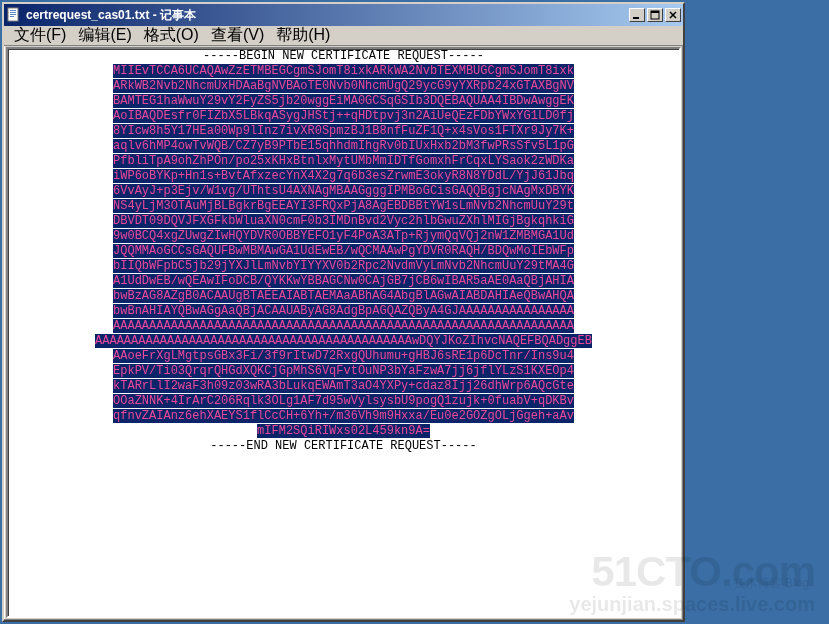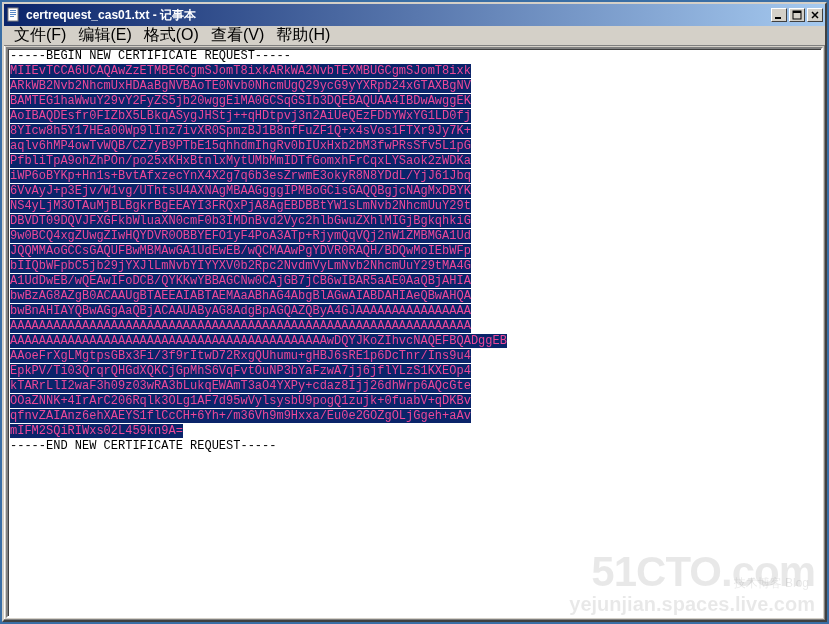--- a/index.html
+++ b/index.html
@@ -8,21 +8,21 @@
     background: #3a6ea5;
     width: 829px;
     height: 624px;
     overflow: hidden;
     position: relative;
   }
   .window {
     position: absolute;
     top: 2px;
     left: 2px;
-    width: 825px;
+    width: 683px;
     height: 620px;
     background: #d4d0c8;
     border: 2px solid;
     border-color: #d4d0c8 #404040 #404040 #d4d0c8;
     box-shadow: inset -1px -1px 0 #808080, inset 1px 1px 0 #fff;
     display: flex;
     flex-direction: column;
   }
   .titlebar {
     height: 22px;
@@ -87,21 +87,21 @@
     height: 100%;
     width: 100%;
   }
   .textarea {
     font-family: "Fixedsys", "Consolas", "Courier New", monospace;
     font-size: 12px;
     line-height: 15px;
     white-space: pre;
     letter-spacing: 0px;
   }
-  .line { padding: 0 2px; }
+  .line { padding: 0 2px; text-align: center; }
   .sel { background: #0a246a; color: #ec4899; display: inline; }
   ::-webkit-scrollbar { width: 16px; background: #d4d0c8; }
   ::-webkit-scrollbar-track { background: repeating-conic-gradient(#d4d0c8 0% 25%, #fff 0% 50%) 50% / 2px 2px; }
   ::-webkit-scrollbar-thumb {
     background: #d4d0c8;
     border: 1px solid;
     border-color: #fff #404040 #404040 #fff;
   }
   ::-webkit-scrollbar-button {
     background: #d4d0c8;

